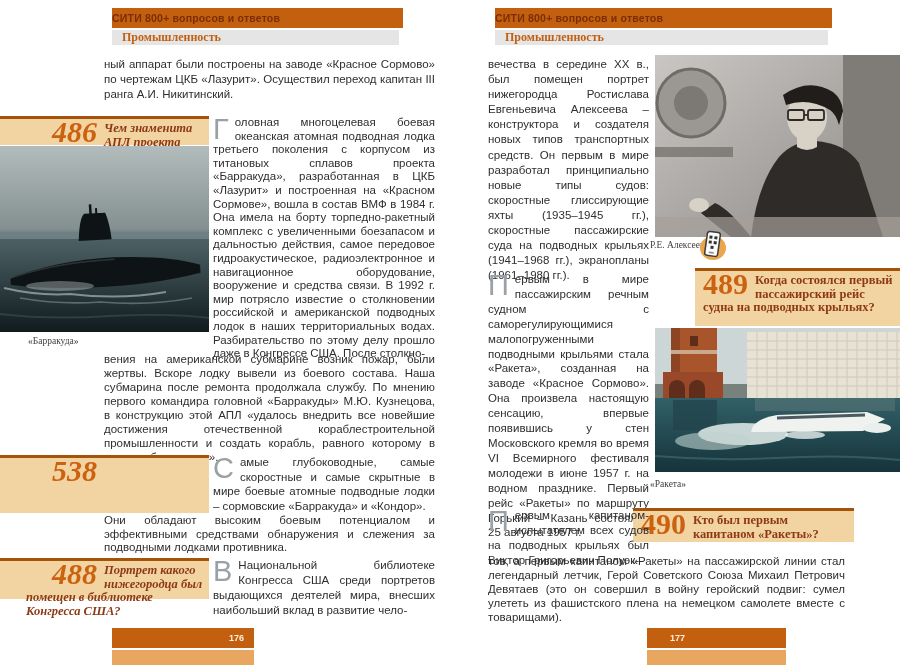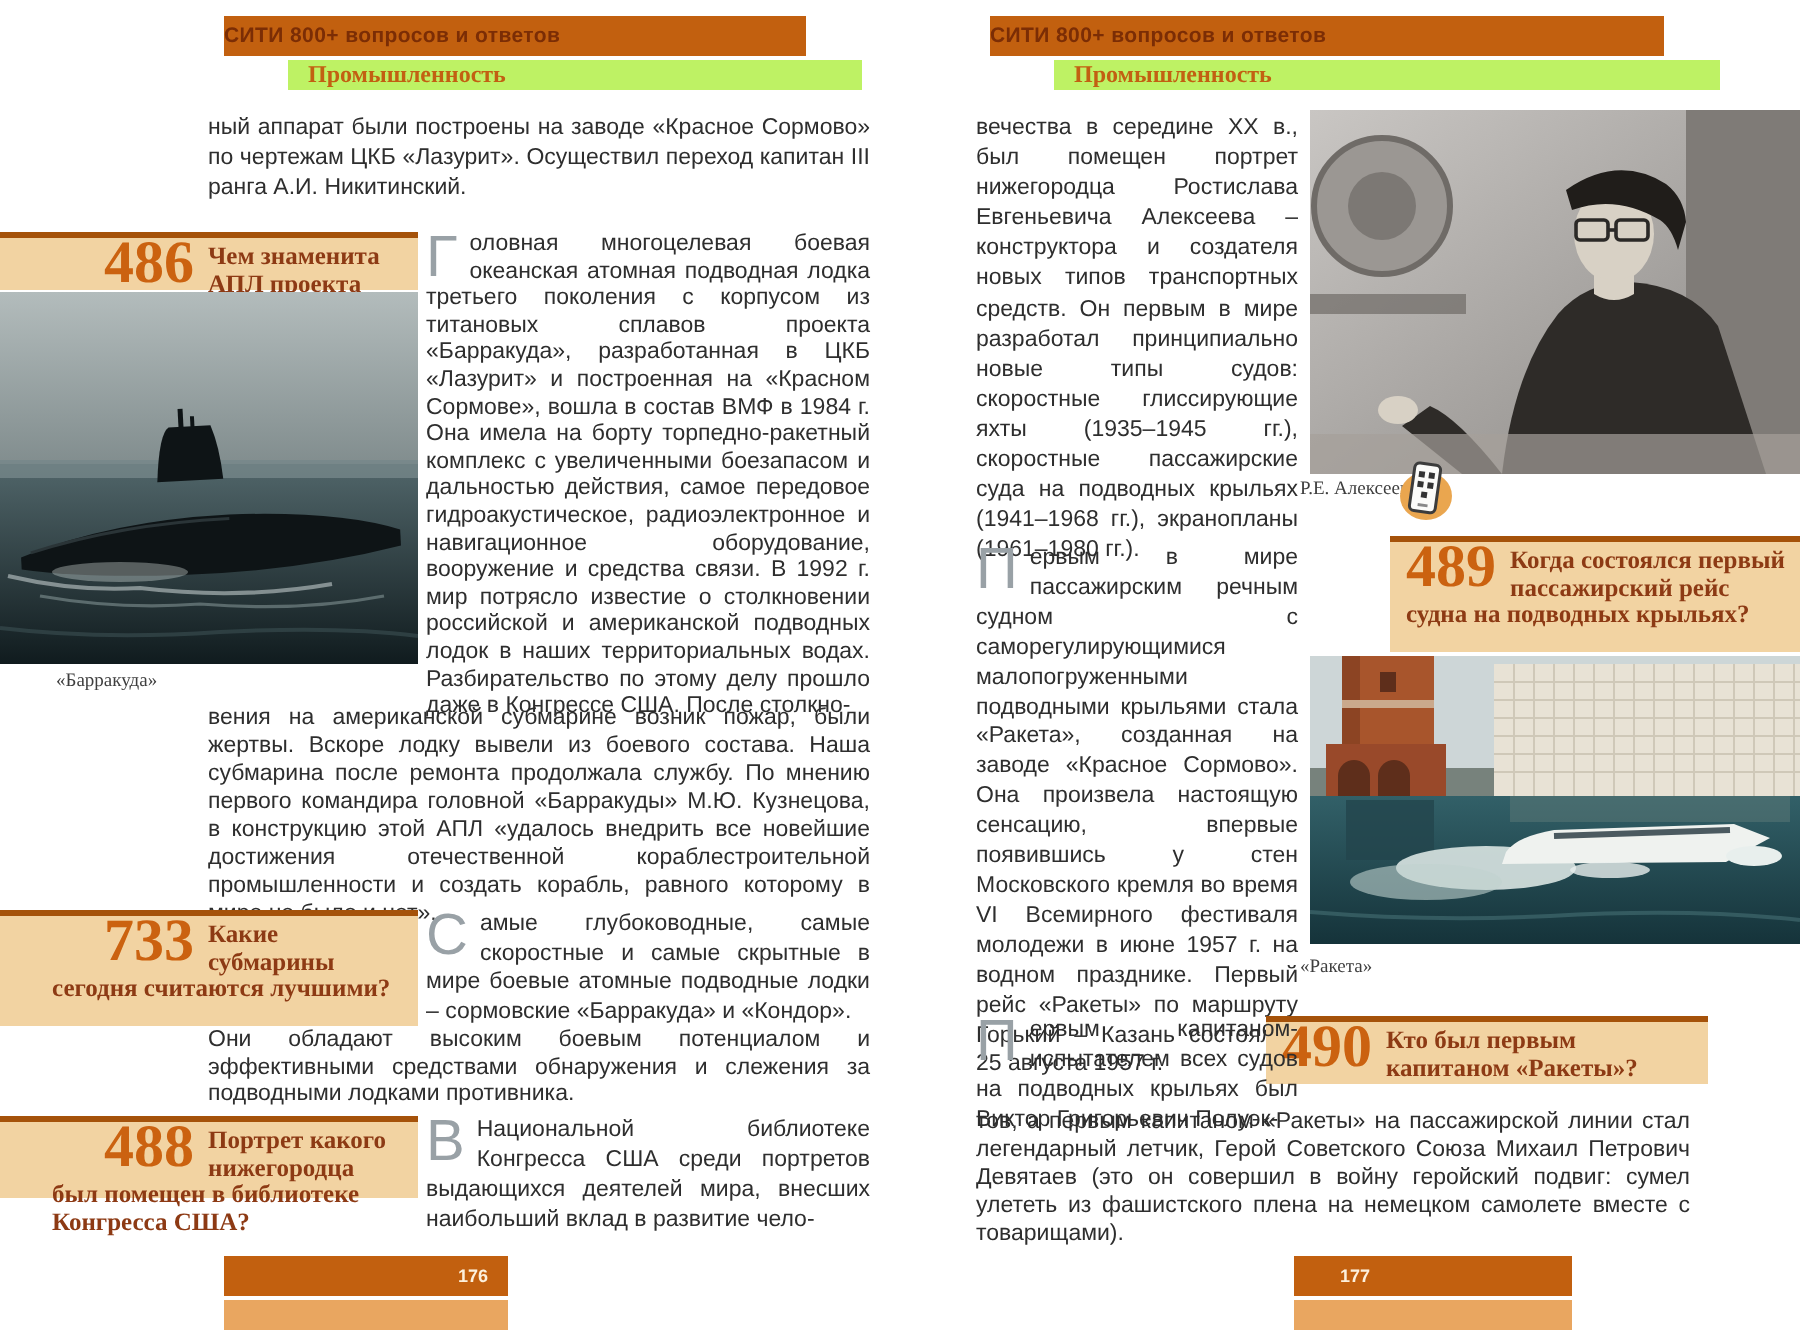--- a/index.html
+++ b/index.html
@@ -1,30 +1,30 @@
 <!DOCTYPE html>
 <html><head>
 <meta charset="utf-8">
 <style>
   html,body{margin:0;padding:0;background:#ffffff;}
   #page{position:relative;width:900px;height:667px;background:#ffffff;overflow:hidden;
         font-family:"Liberation Sans",sans-serif;}
 
   .bar-dark{position:absolute;background:#c2600f;}
-  .bar-light{position:absolute;background:#bef264;margin-left:32px;}
+  .bar-light{position:absolute;background:#e5e5e5;}
   .hdr-title{font-size:10.5px;font-weight:bold;color:#7b2d05;line-height:20px;
              letter-spacing:.2px;white-space:nowrap;}
   .hdr-sub{font-family:"Liberation Serif",serif;font-size:12px;font-weight:bold;
            color:#c26012;line-height:15px;padding-left:10px;white-space:nowrap;}
 
   .body-txt{position:absolute;font-size:11.5px;color:#2e2e2e;text-align:justify;}
   .dropcap{float:left;font-size:29px;line-height:25px;color:#99a1a6;margin:1px 6px 0 0;}
 
   .qbox{position:absolute;background:#f2d3a2;border-top:3px solid #a5520a;box-sizing:border-box;}
-  .qbox-l{padding:0 6px 0 26px;}
+  .qbox-l{padding:0 6px 0 26px;font-style:italic;}
   .qbox-r{padding:0 6px 0 8px;}
   .qnum{float:left;font-family:"Liberation Serif",serif;font-weight:bold;font-size:30px;
         line-height:26px;color:#cb6210;margin-right:7px;}
   .qbox-l .qnum{margin-left:26px;}
   .qtext{font-family:"Liberation Serif",serif;font-weight:bold;font-size:12.5px;
          line-height:13.5px;color:#8d3a14;padding-top:3px;}
 
   .caption{position:absolute;font-family:"Liberation Serif",serif;font-size:9.5px;color:#3e3e3e;}
   .photo{position:absolute;display:block;}
   .pgnum{font-size:9px;font-weight:bold;color:#fdf0dc;line-height:20px;}
@@ -83,22 +83,21 @@
   </svg>
   <div class="caption" style="left:28px;top:336px">«Барракуда»</div>
 
   <div class="body-txt" style="left:213px;top:116px;width:222px;line-height:13.6px">
     <span class="dropcap">Г</span><span>оловная многоцелевая боевая океанская атомная подводная лодка третьего поколения с корпусом из титановых сплавов проекта «Барракуда», разработанная в ЦКБ «Лазурит» и построенная на «Красном Сормове», вошла в состав ВМФ в 1984 г. Она имела на борту торпедно-ракетный комплекс с увеличенными боезапасом и дальностью действия, самое передовое гидроакустическое, радиоэлектронное и навигационное оборудование, вооружение и средства связи. В 1992 г. мир потрясло известие о столкновении российской и американской подводных лодок в наших территориальных водах. Разбирательство по этому делу прошло даже в Конгрессе США. После столкно-</span>
   </div>
 
   <div class="body-txt" style="left:104px;top:352px;width:331px;line-height:14px">вения на американской субмарине возник пожар, были жертвы. Вскоре лодку вывели из боевого состава. Наша субмарина после ремонта продолжала службу. По мнению первого командира головной «Барракуды» М.Ю. Кузнецова, в конструкцию этой АПЛ «удалось внедрить все новейшие достижения отечественной кораблестроительной промышленности и создать корабль, равного которому в мире не было и нет».</div>
 
   <div class="qbox qbox-l" style="left:0;top:455px;width:209px;height:58px">
-    <div class="qnum">733</div>
-    <div class="qtext">Какие субмарины сегодня считаются лучшими?</div>
+    <div class="qnum">538</div>
   </div>
   <div class="body-txt" style="left:213px;top:455px;width:222px;line-height:14.5px">
     <span class="dropcap">С</span><span>амые глубоководные, самые скоростные и самые скрытные в мире боевые атомные подводные лодки – сормовские «Барракуда» и «Кондор».</span>
   </div>
   <div class="body-txt" style="left:104px;top:514px;width:331px;line-height:13.5px">Они обладают высоким боевым потенциалом и эффективными средствами обнаружения и слежения за подводными лодками противника.</div>
 
   <div class="qbox qbox-l" style="left:0;top:558px;width:209px;height:41px">
     <div class="qnum">488</div>
     <div class="qtext">Портрет какого нижегородца был помещен в библиотеке Конгресса США?</div>
   </div>

